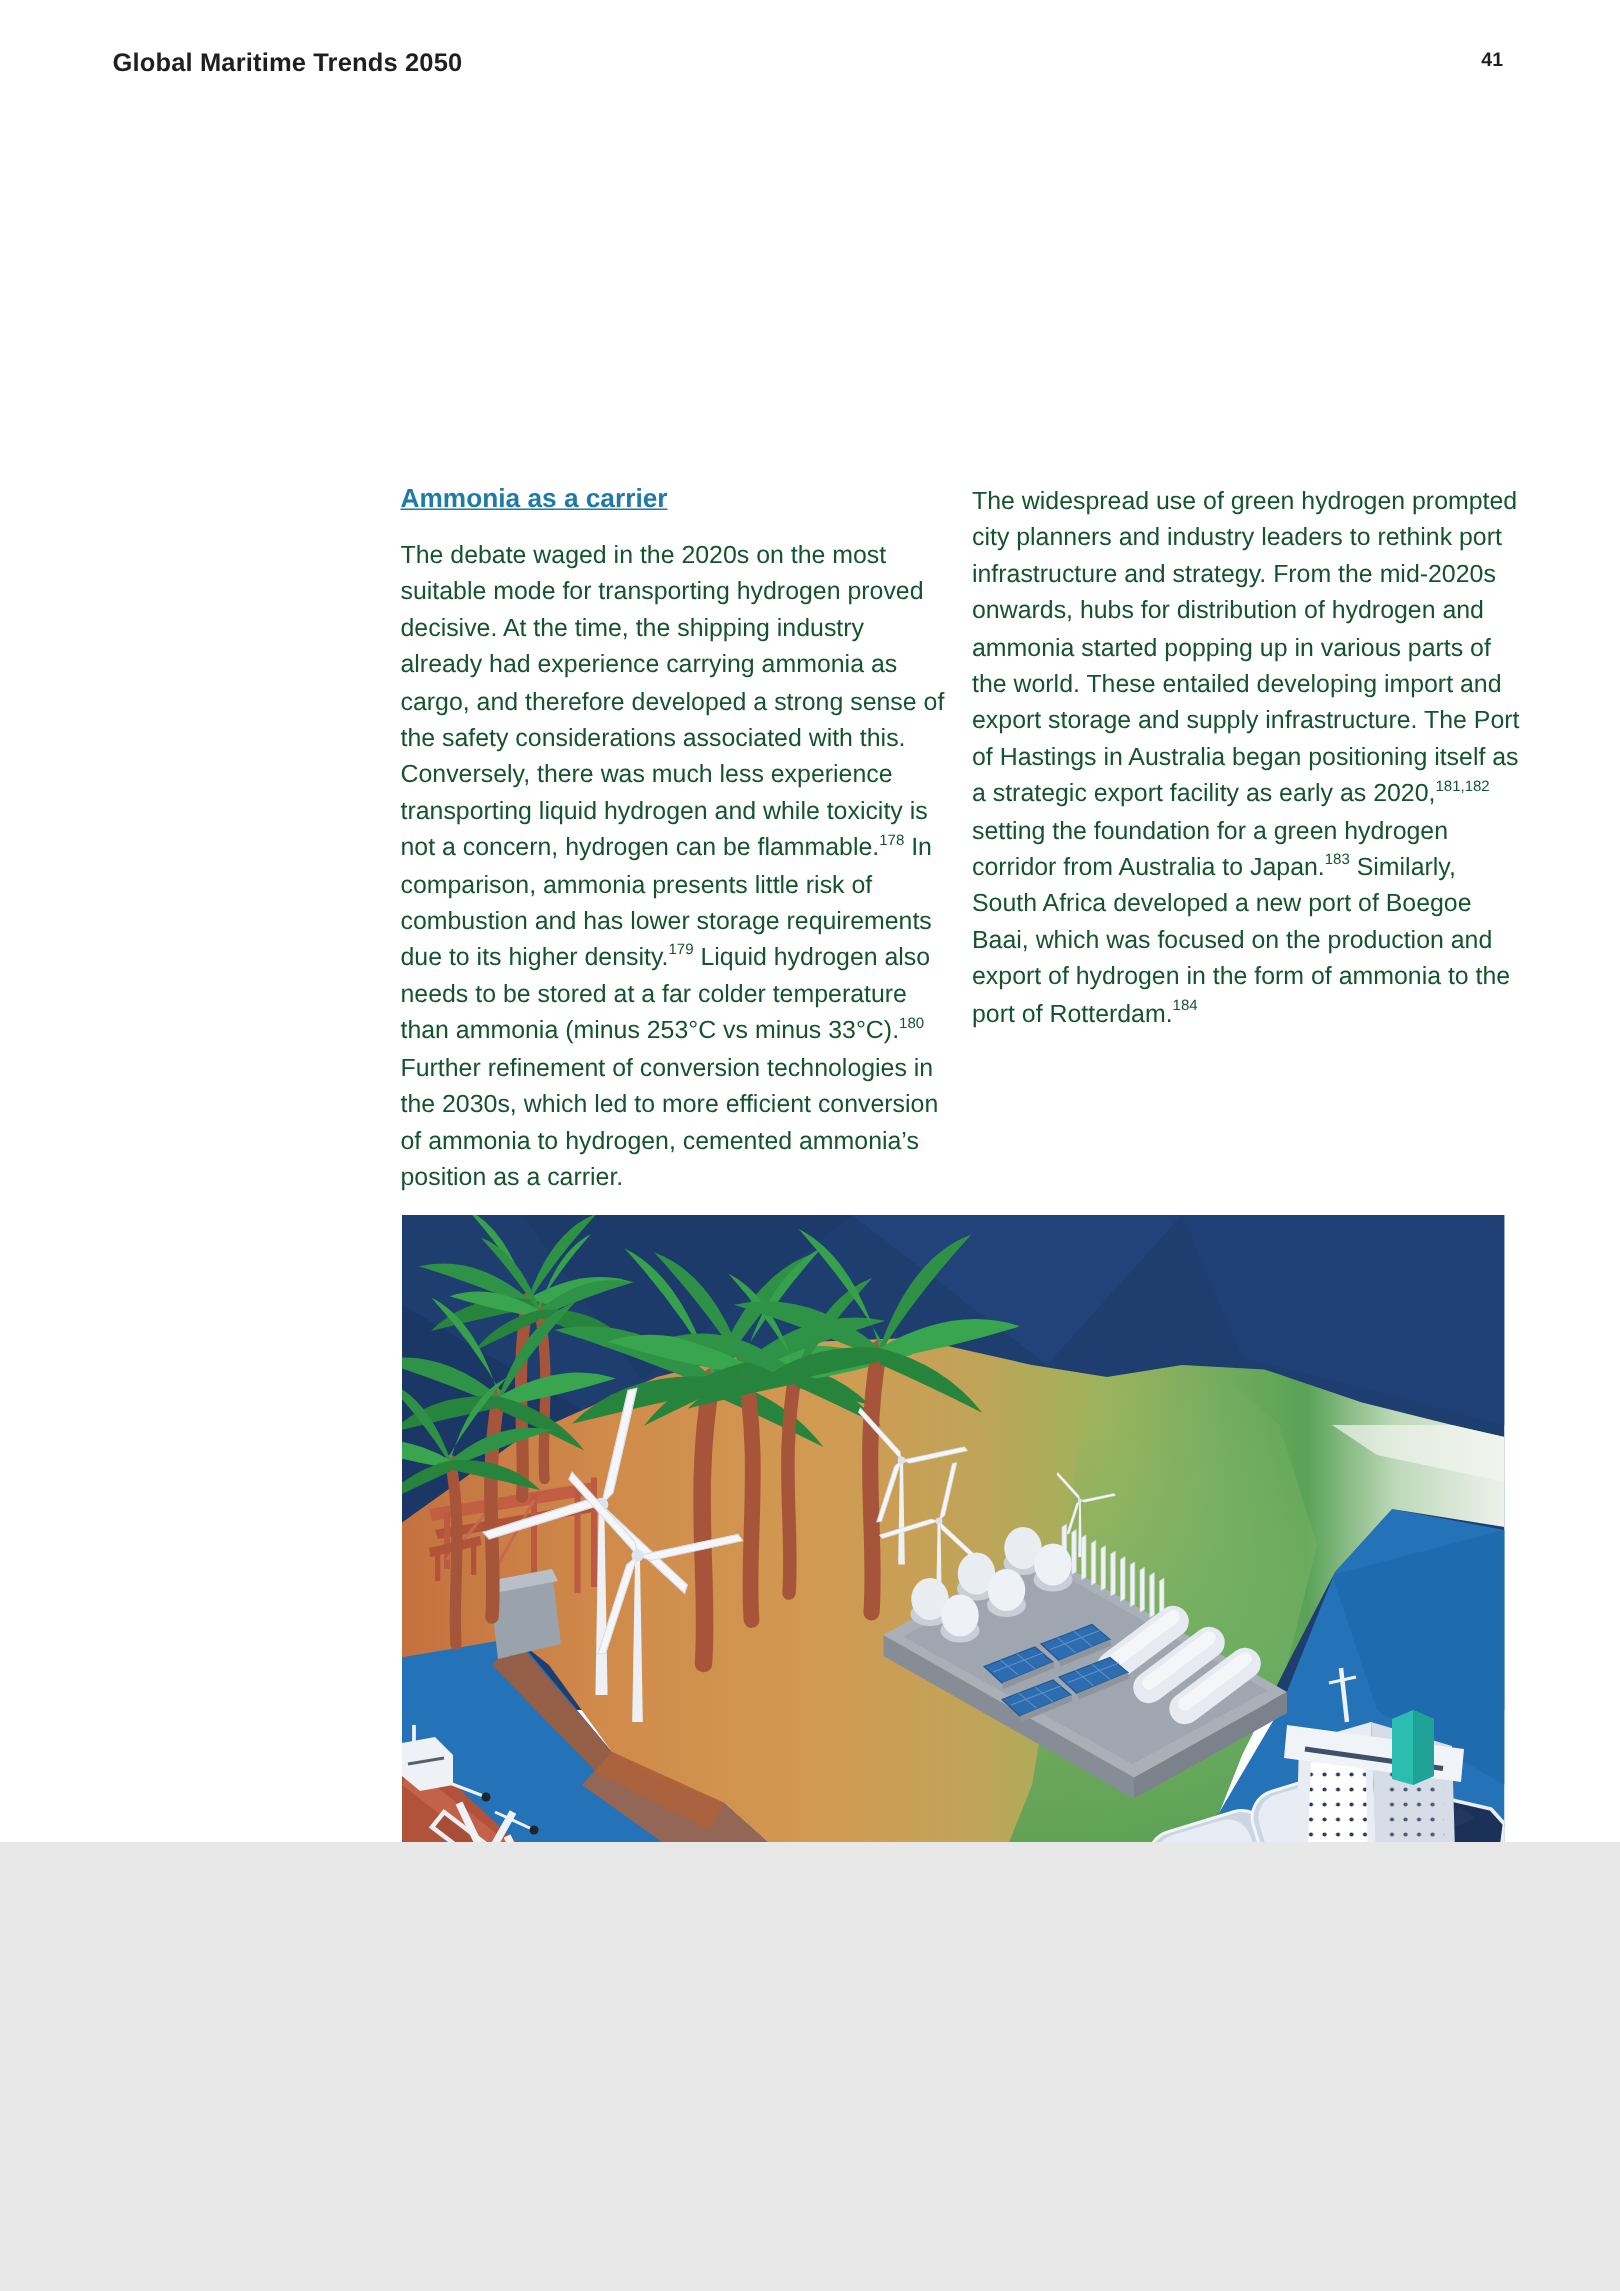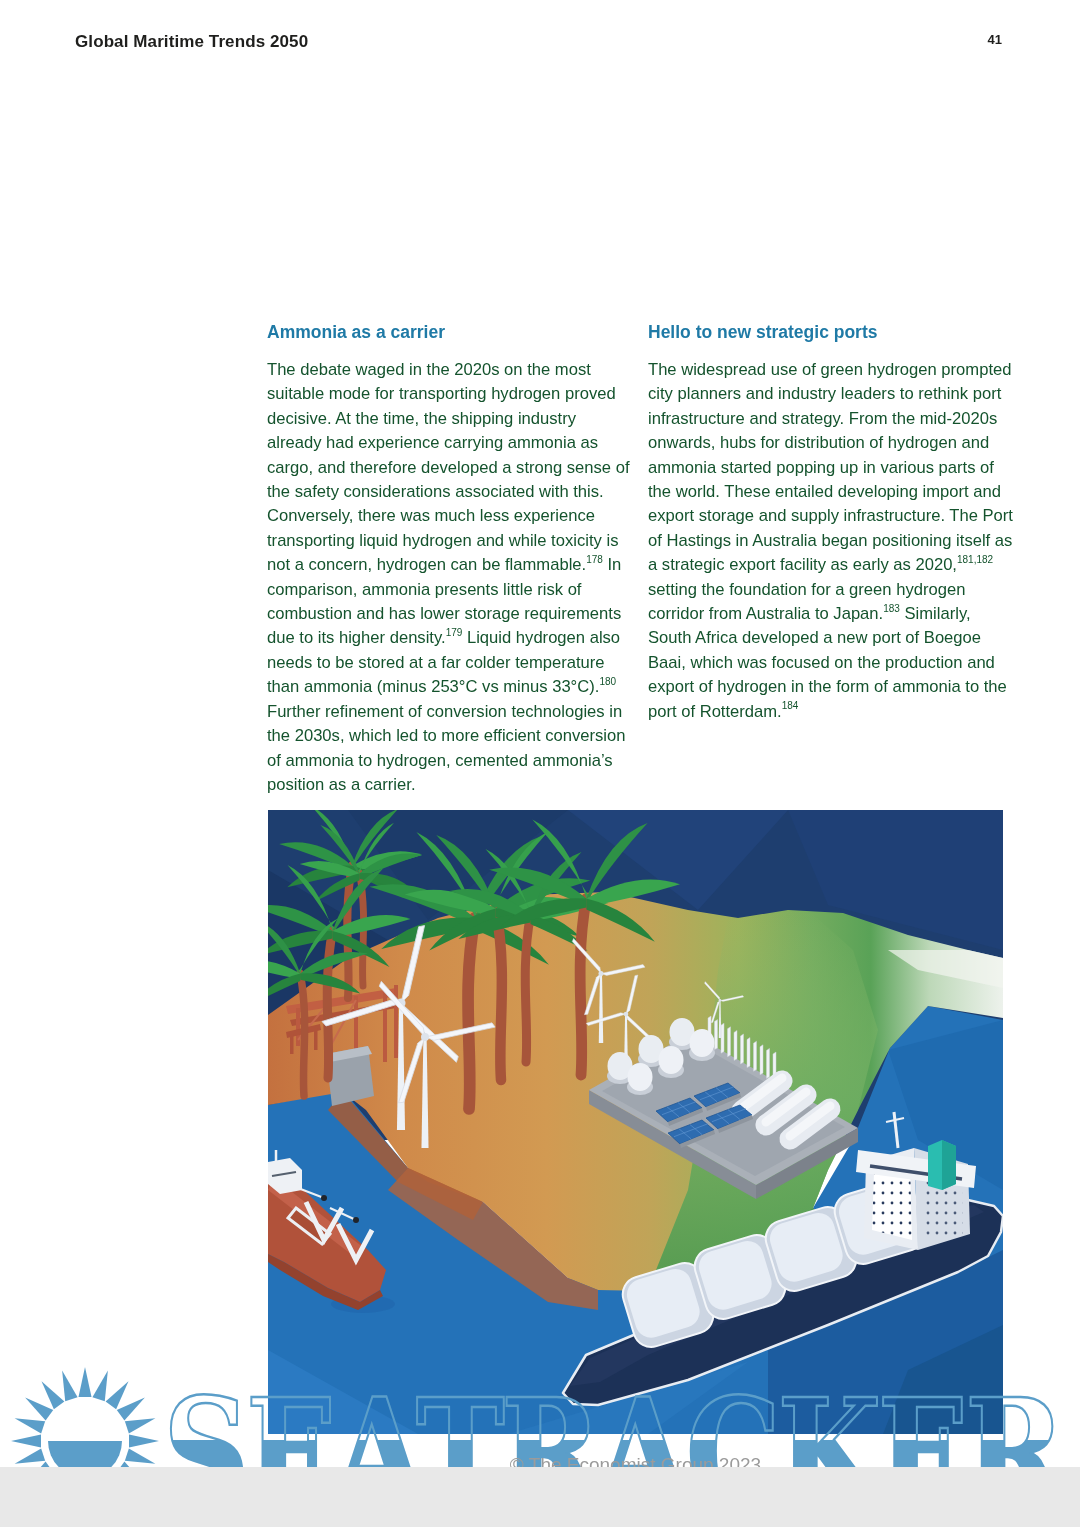--- a/index.html
+++ b/index.html
@@ -1,28 +1,28 @@
 <!DOCTYPE html>
 <html><head>
 <meta charset="utf-8">
 <style>
   html,body{margin:0;padding:0;background:#e8e8e8;}
   .page{
-    position:relative;width:1080px;height:1467px;background:#ffffff;
+    position:relative;width:1080px;height:1228px;background:#ffffff;
     margin:0 auto;overflow:hidden;
     font-family:"Liberation Sans",sans-serif;
   }
   
   .header-title{position:absolute;left:75px;top:32px;font-size:17px;font-weight:bold;color:#1f1f1d;letter-spacing:.1px;}
   .page-number{position:absolute;top:32px;right:78px;font-size:13px;font-weight:bold;color:#1f1f1d;}
   
   .col{position:absolute;top:322px;width:368px;}
   .col-left{left:267px;}
   .col-right{left:648px;}
-  .col h3{margin:0 0 16px 0;font-size:17.5px;line-height:20px;color:#1f7aa6;font-weight:bold;}
+  .col h3{margin:0 0 16px 0;font-size:17.5px;line-height:20px;color:#1f7aa6;font-weight:bold;text-decoration:underline;}
   .col p{margin:0;font-size:16.6px;line-height:24.4px;color:#14532d;}
   .col p sup{font-size:10px;line-height:0;position:relative;top:-1px;vertical-align:super;}
   
   .figure{position:absolute;left:268px;top:810px;width:735px;height:624px;z-index:1;}
   .figure svg{display:block;width:735px;height:624px;}
   .copyright{position:absolute;left:268px;top:1454px;width:735px;text-align:center;
     font-size:19px;color:#9b9b9b;z-index:6;}
   
   .watermark{position:absolute;left:0;top:0;width:1080px;height:1527px;z-index:5;pointer-events:none;}
   .wm-text{
@@ -42,21 +42,20 @@
 
   <div class="header-title">Global Maritime Trends 2050</div>
   <div class="page-number">41</div>
 
   <div class="col col-left">
     <h3>Ammonia as a carrier</h3>
     <p><span>The debate waged in the 2020s on the most suitable mode for transporting hydrogen proved decisive. At the time, the shipping industry already had experience carrying ammonia as cargo, and therefore developed a strong sense of the safety considerations associated with this. Conversely, there was much less experience transporting liquid hydrogen and while toxicity is not a concern, hydrogen can be flammable.</span><sup>178</sup><span> In comparison, ammonia presents little risk of combustion and has lower storage requirements due to its higher density.</span><sup>179</sup><span> Liquid hydrogen also needs to be stored at a far colder temperature than ammonia (minus 253°C vs minus 33°C).</span><sup>180</sup><span> Further refinement of conversion technologies in the 2030s, which led to more efficient conversion of ammonia to hydrogen, cemented ammonia’s position as a carrier.</span></p>
   </div>
 
   <div class="col col-right">
-    <h3>Hello to new strategic ports</h3>
     <p><span>The widespread use of green hydrogen prompted city planners and industry leaders to rethink port infrastructure and strategy. From the mid-2020s onwards, hubs for distribution of hydrogen and ammonia started popping up in various parts of the world. These entailed developing import and export storage and supply infrastructure. The Port of Hastings in Australia began positioning itself as a strategic export facility as early as 2020,</span><sup>181,182</sup><span> setting the foundation for a green hydrogen corridor from Australia to Japan.</span><sup>183</sup><span> Similarly, South Africa developed a new port of Boegoe Baai, which was focused on the production and export of hydrogen in the form of ammonia to the port of Rotterdam.</span><sup>184</sup></p>
   </div>
 
   <div class="figure">
     <svg viewBox="0 0 735 624" preserveAspectRatio="none">
       <defs>
         <linearGradient id="islandGrad" x1="0" y1="0" x2="1" y2="0">
           <stop offset="0" stop-color="#c4713f"></stop>
           <stop offset=".18" stop-color="#d08a4a"></stop>
           <stop offset=".38" stop-color="#d29a52"></stop>

